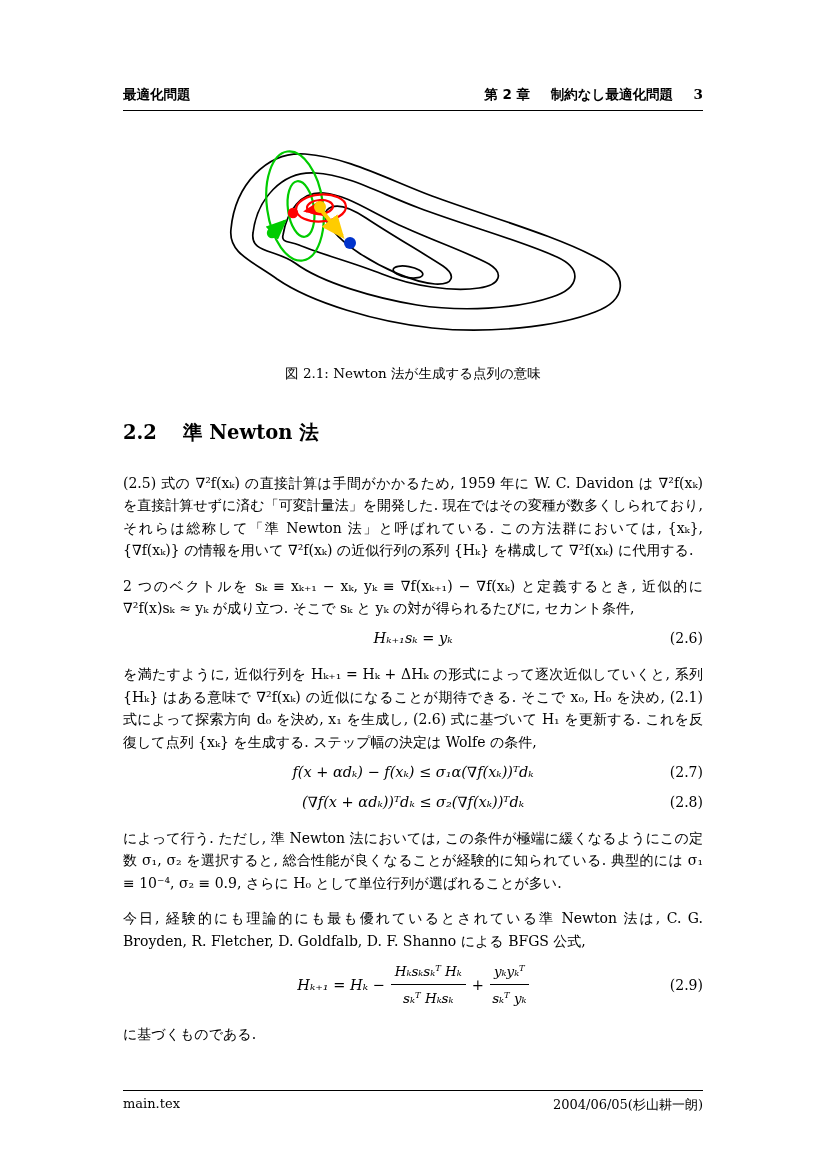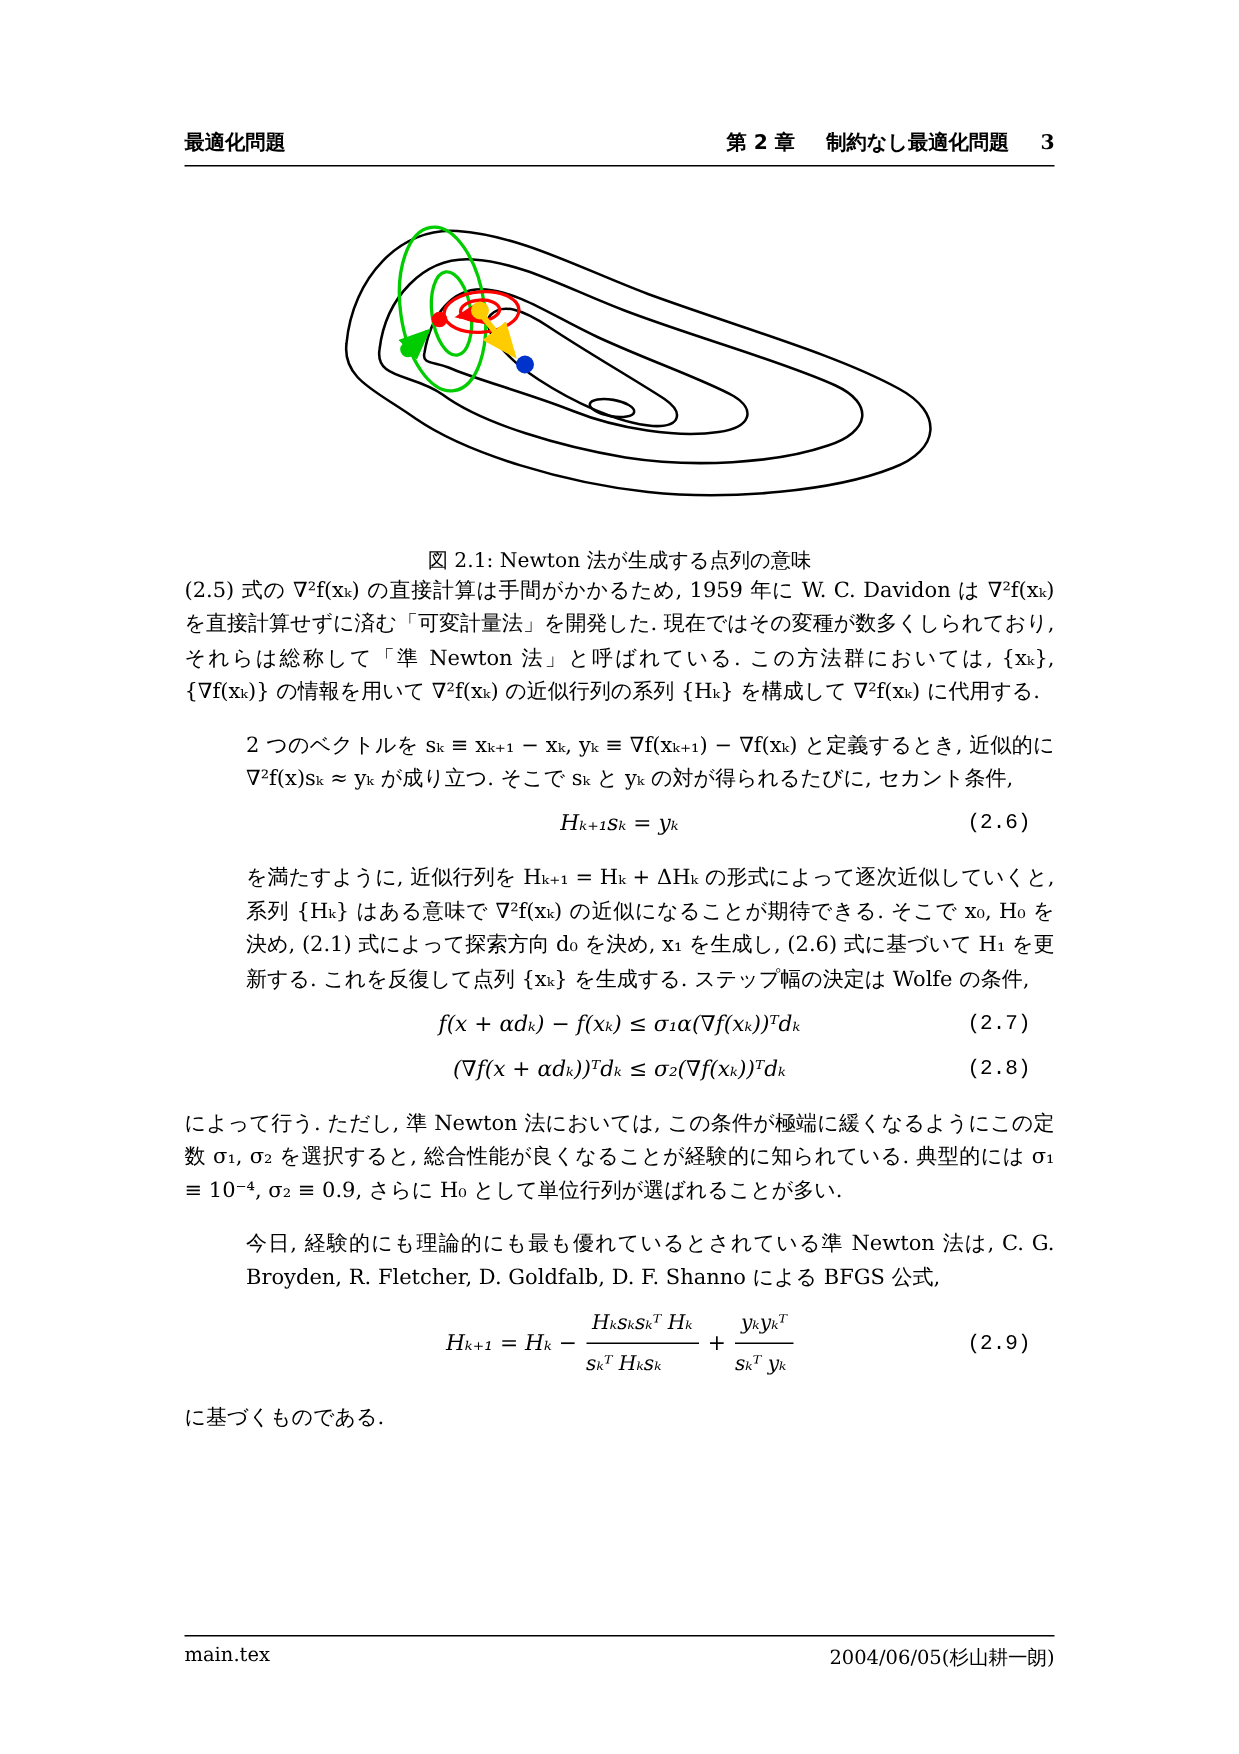--- a/index.html
+++ b/index.html
@@ -32,40 +32,40 @@
     font-weight:bold;font-size:19.5px;
     font-family:"DejaVu Serif","DejaVu Sans",serif;
   }
   .section-h .sec-no{margin-right:26px;}
   
   p.body-par{
     margin:0 0 13px 0;
     font-size:14px;line-height:22.4px;
     text-align:justify;text-justify:inter-ideograph;
   }
-  p.tight{margin-bottom:6px;margin-left:41px;}
+  p.tight{margin-bottom:6px;}
   
   .eq{
     position:relative;
     margin:8px 0 14px 0;
     font-size:14.5px;line-height:22px;
     text-align:center;
   }
   .eq .eq-body{font-style:italic;}
   .eq .eq-no{
-    position:absolute;right:16px;top:50%;transform:translateY(-50%);
-    font-style:normal;font-size:14px;font-family:Liberation Mono, monospace;
+    position:absolute;right:0;top:50%;transform:translateY(-50%);
+    font-style:normal;font-size:14px;
   }
   .eq-frac-row{
     display:flex;justify-content:center;align-items:center;
     gap:6px;
   }
   .frac{
     display:inline-flex;flex-direction:column;
-    text-align:left;font-size:13.5px;vertical-align:middle;
+    text-align:center;font-size:13.5px;vertical-align:middle;
   }
   .frac .num{border-bottom:1px solid #000;padding:0 4px 2px 4px;}
   .frac .den{padding-top:2px;}
   
   .footer{
     position:absolute;top:1090px;left:123px;width:580px;
   }
   .footer .frow{
     display:flex;justify-content:space-between;
     font-size:13px;margin-top:5px;
@@ -125,20 +125,23 @@
 
         <g>
           <line x1="95" y1="70" x2="115" y2="95" stroke="#ffcc00" stroke-width="4" marker-end="url(#ah-yellow)"></line>
           <circle cx="93" cy="66" r="6" fill="#ffcc00"></circle>
           <circle cx="123" cy="102" r="6" fill="#0033cc"></circle>
         </g>
       </svg>
       <div class="figcaption">図 2.1: Newton 法が生成する点列の意味</div>
     </div>
 
+    <div class="section-h">
+      <span class="sec-no">2.2</span><span>準 Newton 法</span>
+    </div>
 
     <p class="body-par">(2.5) 式の ∇²f(xₖ) の直接計算は手間がかかるため, 1959 年に W. C. Davidon は ∇²f(xₖ) を直接計算せずに済む「可変計量法」を開発した. 現在ではその変種が数多くしられており, それらは総称して「準 Newton 法」と呼ばれている. この方法群においては, {xₖ}, {∇f(xₖ)} の情報を用いて ∇²f(xₖ) の近似行列の系列 {Hₖ} を構成して ∇²f(xₖ) に代用する.</p>
 
     <p class="body-par tight">2 つのベクトルを sₖ ≡ xₖ₊₁ − xₖ,  yₖ ≡ ∇f(xₖ₊₁) − ∇f(xₖ) と定義するとき, 近似的に ∇²f(x)sₖ ≈ yₖ が成り立つ. そこで sₖ と yₖ の対が得られるたびに, セカント条件,</p>
 
     <div class="eq">
       <span class="eq-body">Hₖ₊₁sₖ = yₖ</span>
       <span class="eq-no">(2.6)</span>
     </div>
 

